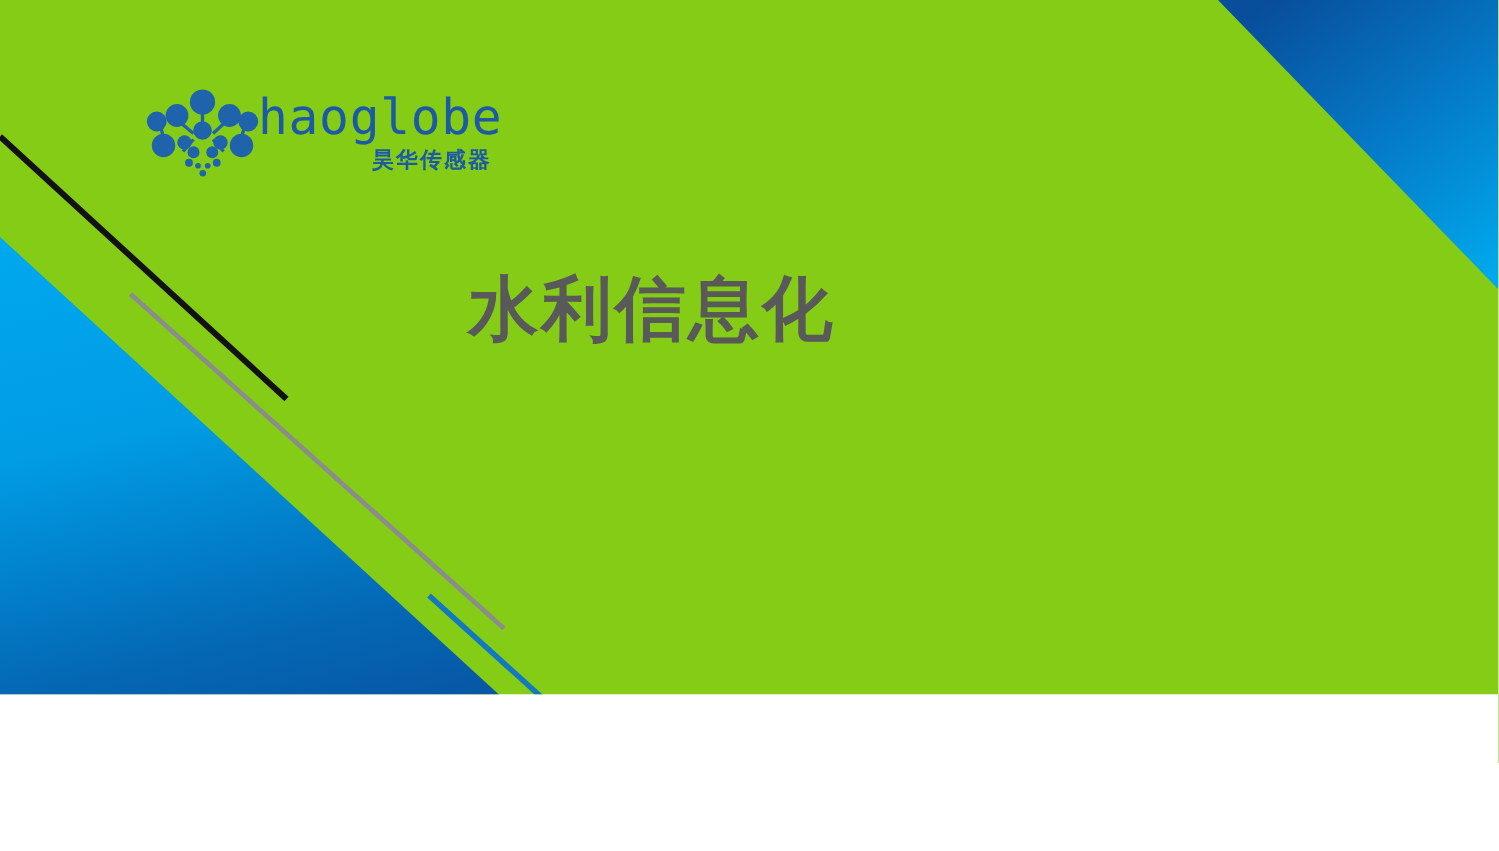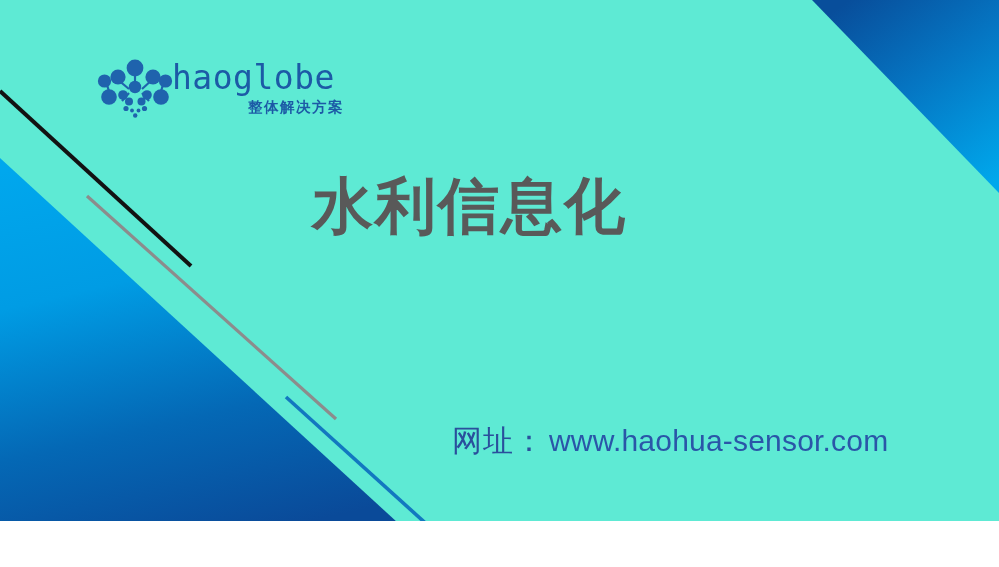--- a/index.html
+++ b/index.html
@@ -3,23 +3,23 @@
 <meta charset="utf-8">
 <style>
   html, body {
     margin: 0;
     padding: 0;
     background: #ffffff;
   }
   #slide {
     position: relative;
     width: 999px;
-    height: 521px;
+    height: 463px;
     overflow: hidden;
-    background: #5eead4;
+    background: #84cc16;
     font-family: "Liberation Sans", "DejaVu Sans", sans-serif;
   }
 
   
   .bg-svg {
     position: absolute;
     left: 0; top: 0;
     width: 999px;
     height: 567px;
     display: block;
@@ -70,21 +70,21 @@
 
   
   .title-wrap {
     position: absolute;
     left: 0;
     top: 160px;
     width: 999px;
   }
   .title-line {
     color: #595959;
-    font-size: 61px;
+    font-size: 47px;
     font-weight: 700;
     letter-spacing: 2px;
     line-height: 92px;
     white-space: nowrap;
   }
   .title-line-1 { padding-left: 312px; }
   .title-line-2 { padding-left: 444px; }
 
   
   .site-wrap {
@@ -171,24 +171,21 @@
         <circle cx="36" cy="53.5" r="1.9"></circle>
         <circle cx="42.5" cy="53.5" r="1.9"></circle>
         <circle cx="39.2" cy="58.5" r="2.2"></circle>
       </g>
     </svg>
 
     <div class="logo-wordmark">
       <div class="logo-word-text">haoglobe</div>
     </div>
 
-    <div class="logo-sub">整体解决方案</div>
+    <div class="logo-sub">昊华传感器</div>
   </div>
 
   <div class="title-wrap">
     <div class="title-line title-line-1">水利信息化</div>
   </div>
 
-  <div class="site-wrap">
-    <span class="site-label">网址：</span><span class="site-url">www.haohua-sensor.com</span>
-  </div>
 
 </div>
 
 </body></html>

